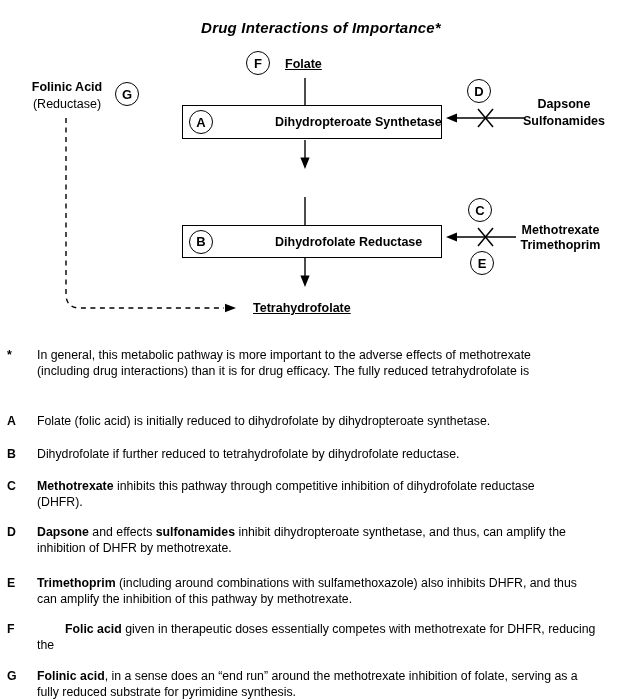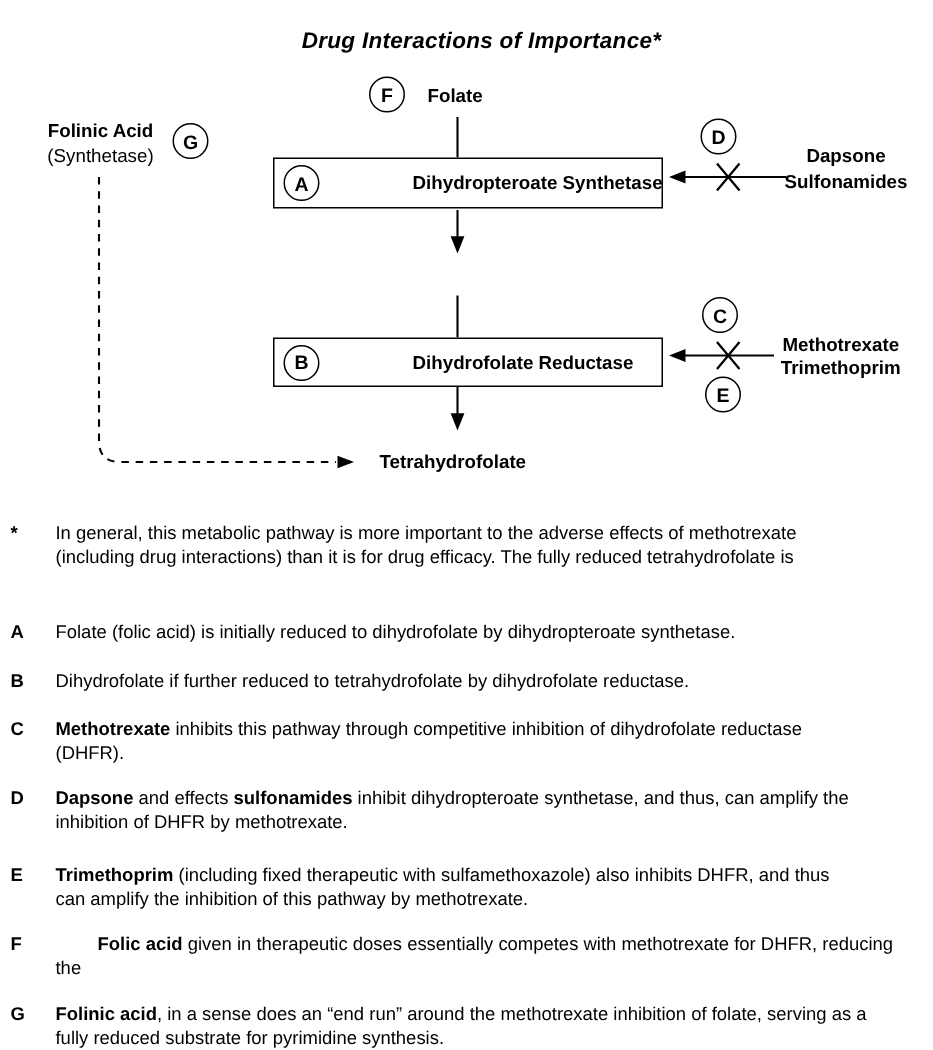--- a/index.html
+++ b/index.html
@@ -21,21 +21,21 @@
     display:flex;align-items:center;justify-content:center;
     font-weight:bold;font-size:13px;line-height:1;background:#fff;
   }
   .ebox{
     position:absolute;left:182px;width:260px;box-sizing:border-box;
     border:1.6px solid #000;background:#fff;
     display:flex;align-items:center;padding-left:6px;gap:14px;
   }
   .ebox .circle{position:static;flex:0 0 auto;}
   .ebox-label{font-weight:bold;font-size:12.5px;white-space:nowrap;padding-left:48px;}
-  .dlabel{position:absolute;font-weight:bold;font-size:12.5px;white-space:nowrap;}
+  .dlabel{position:absolute;font-weight:bold;font-size:12.5px;white-space:nowrap;text-decoration:underline;}
   .dblock{position:absolute;font-size:12.5px;text-align:center;}
   .dblock .b1{font-weight:bold;}
   .dblock .b2{font-weight:normal;}
   .inhib{position:absolute;font-weight:bold;font-size:12.5px;text-align:center;}
   .notes{position:absolute;left:0;top:0;width:622px;}
   .note{position:absolute;left:0;width:615px;font-size:12.3px;line-height:16.3px;}
   .note .lab{
     position:absolute;left:7px;top:0;width:26px;font-weight:bold;
   }
   .note .txt{margin-left:37px;width:572px;}
@@ -73,21 +73,21 @@
     <div class="circle" style="left:246px;top:51px">F</div>
     <div class="circle" style="left:115px;top:82px">G</div>
     <div class="circle" style="left:467px;top:79px">D</div>
     <div class="circle" style="left:468px;top:198px">C</div>
     <div class="circle" style="left:470px;top:251px">E</div>
 
     <div class="dlabel" style="left:285px;top:57px">Folate</div>
 
     <div class="dblock" style="left:8px;top:79px;width:118px;line-height:17px">
       <div class="b1">Folinic Acid</div>
-      <div class="b2">(Synthetase)</div>
+      <div class="b2">(Reductase)</div>
     </div>
 
 
     <div class="dlabel" style="left:253px;top:301px">Tetrahydrofolate</div>
 
     <div class="ebox" style="top:105px;height:34px">
       <div class="circle">A</div>
       <div class="ebox-label">Dihydropteroate Synthetase</div>
     </div>
     <div class="ebox" style="top:225px;height:33px">
@@ -122,21 +122,21 @@
     <div class="note" style="top:478px">
       <span class="lab">C</span>
       <div class="txt"><span style="font-weight: bold;">Methotrexate</span><span> inhibits this pathway through competitive inhibition of dihydrofolate reductase</span><br><span>(DHFR).</span></div>
     </div>
     <div class="note" style="top:524px">
       <span class="lab">D</span>
       <div class="txt"><span style="font-weight: bold;">Dapsone</span><span> and effects </span><span style="font-weight: bold;">sulfonamides</span><span> inhibit dihydropteroate synthetase, and thus, can amplify the</span><br><span>inhibition of DHFR by methotrexate.</span></div>
     </div>
     <div class="note" style="top:575px">
       <span class="lab">E</span>
-      <div class="txt"><span style="font-weight: bold;">Trimethoprim</span><span> (including fixed therapeutic with sulfamethoxazole) also inhibits DHFR, and thus</span><br><span>can amplify the inhibition of this pathway by methotrexate.</span></div>
+      <div class="txt"><span style="font-weight: bold;">Trimethoprim</span><span> (including around combinations with sulfamethoxazole) also inhibits DHFR, and thus</span><br><span>can amplify the inhibition of this pathway by methotrexate.</span></div>
     </div>
     <div class="note" style="top:621px">
       <span class="lab">F</span>
       <div class="txt"><span style="font-weight: bold; padding-left: 28px;">Folic acid</span><span> given in therapeutic doses essentially competes with methotrexate for DHFR, reducing the</span><br></div>
     </div>
     <div class="note" style="top:668px">
       <span class="lab">G</span>
       <div class="txt"><span style="font-weight: bold;">Folinic acid</span><span>, in a sense does an “end run” around the methotrexate inhibition of folate, serving as a</span><br><span>fully reduced substrate for pyrimidine synthesis.</span></div>
     </div>
   </div>

